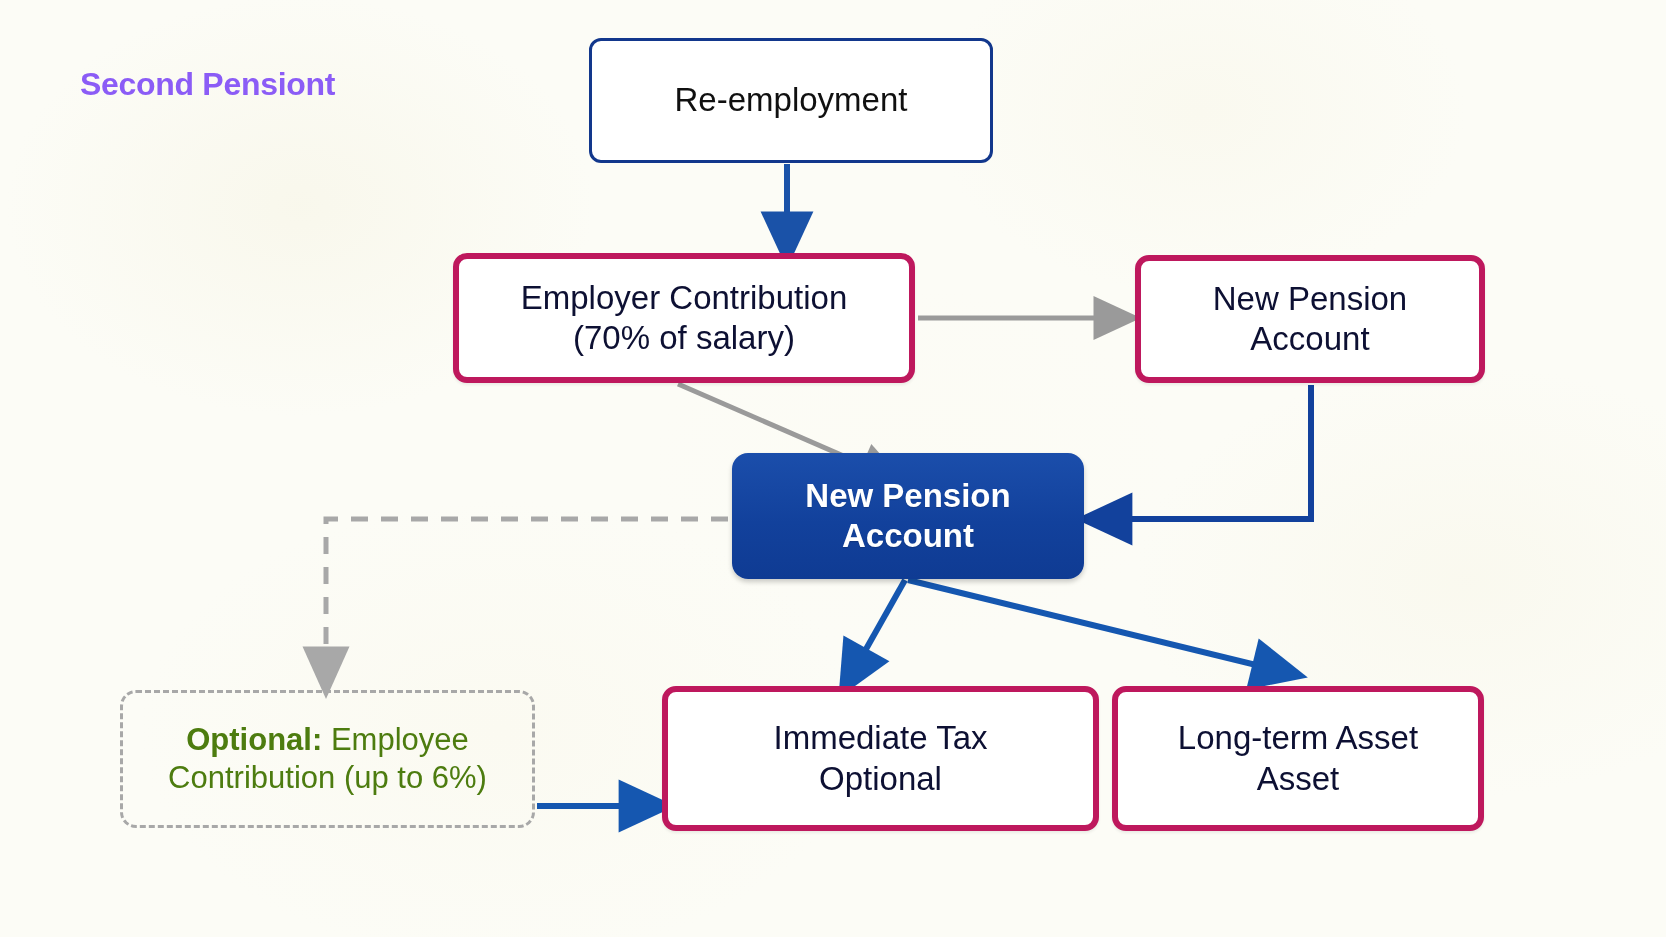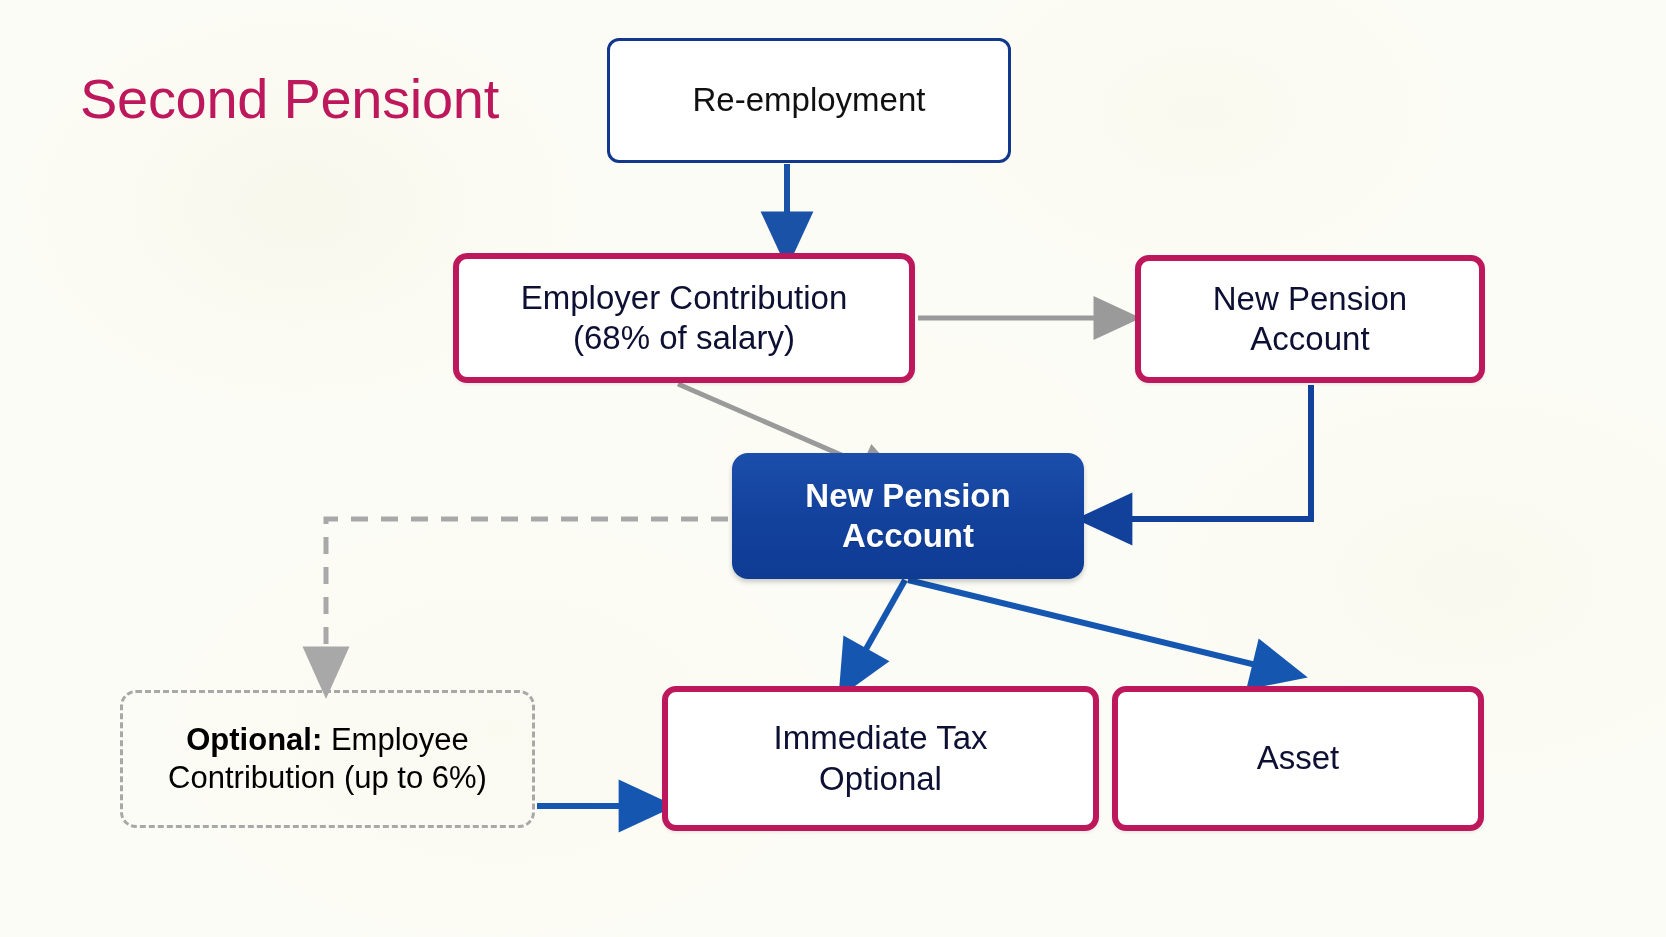--- a/index.html
+++ b/index.html
@@ -36,23 +36,23 @@
     top: 0;
     width: 1666px;
     height: 937px;
     z-index: 1;
   }
 
   .title {
     position: absolute;
     left: 80px;
     top: 66px;
-    font-size: 56px;
-    font-weight: normal;
-    color: #be185d;
+    font-size: 32px;
+    font-weight: bold;
+    color: #8b5cf6;
     letter-spacing: -0.3px;
     z-index: 3;
     white-space: nowrap;
   }
 
   .node {
     position: absolute;
     box-sizing: border-box;
     display: flex;
     align-items: center;
@@ -70,38 +70,37 @@
     font-size: 33px;
     box-shadow: 0 2px 3px rgba(0,0,0,0.07);
   }
 
   .node-outline-blue {
     background: #ffffff;
     border: 3px solid #12378c;
     color: #101010;
     font-size: 33px;
     border-radius: 12px;
-    margin-left: 18px;
   }
 
   .node-filled-blue {
     background: linear-gradient(180deg, #1b4eab 0%, #12419c 55%, #0f3b93 100%);
     border: none;
     color: #ffffff;
     font-weight: bold;
     font-size: 33px;
     border-radius: 16px;
     box-shadow: 0 3px 5px rgba(0,0,0,0.20);
     text-shadow: 0 1px 1px rgba(0,0,0,0.18);
   }
 
   .node-dashed {
     background: transparent;
     border: 3px dashed #a8a8a8;
-    color: #000000;
+    color: #4d7c0f;
     font-size: 31px;
     border-radius: 16px;
     padding: 0 14px;
   }
 
   .node-dashed b { font-weight: bold; }
 
   #re-employment { left: 589px; top: 38px; width: 404px; height: 125px; }
   #employer-contribution { left: 453px; top: 253px; width: 462px; height: 130px; }
   #new-pension-account-top { left: 1135px; top: 255px; width: 350px; height: 128px; }
@@ -153,21 +152,21 @@
     <path d="M 537,806 L 648,806" fill="none" stroke="#1557b0" stroke-width="6" marker-end="url(#arrow-blue)"></path>
   </svg>
 
   <div class="node node-outline-blue" id="re-employment">
     <span>Re-employment</span>
   </div>
 
   <div class="node node-plain" id="employer-contribution">
     <div>
       <div>Employer Contribution</div>
-      <div>(68% of salary)</div>
+      <div>(70% of salary)</div>
     </div>
   </div>
 
   <div class="node node-plain" id="new-pension-account-top">
     <div>
       <div>New Pension</div>
       <div>Account</div>
     </div>
   </div>
 
@@ -186,17 +185,18 @@
 
   <div class="node node-plain" id="immediate-tax-savings">
     <div>
       <div>Immediate Tax</div>
       <div>Optional</div>
     </div>
   </div>
 
   <div class="node node-plain" id="long-term-asset-growth">
     <div>
+      <div>Long-term Asset</div>
       <div>Asset</div>
     </div>
   </div>
 
 </div>
 
 </body></html>

